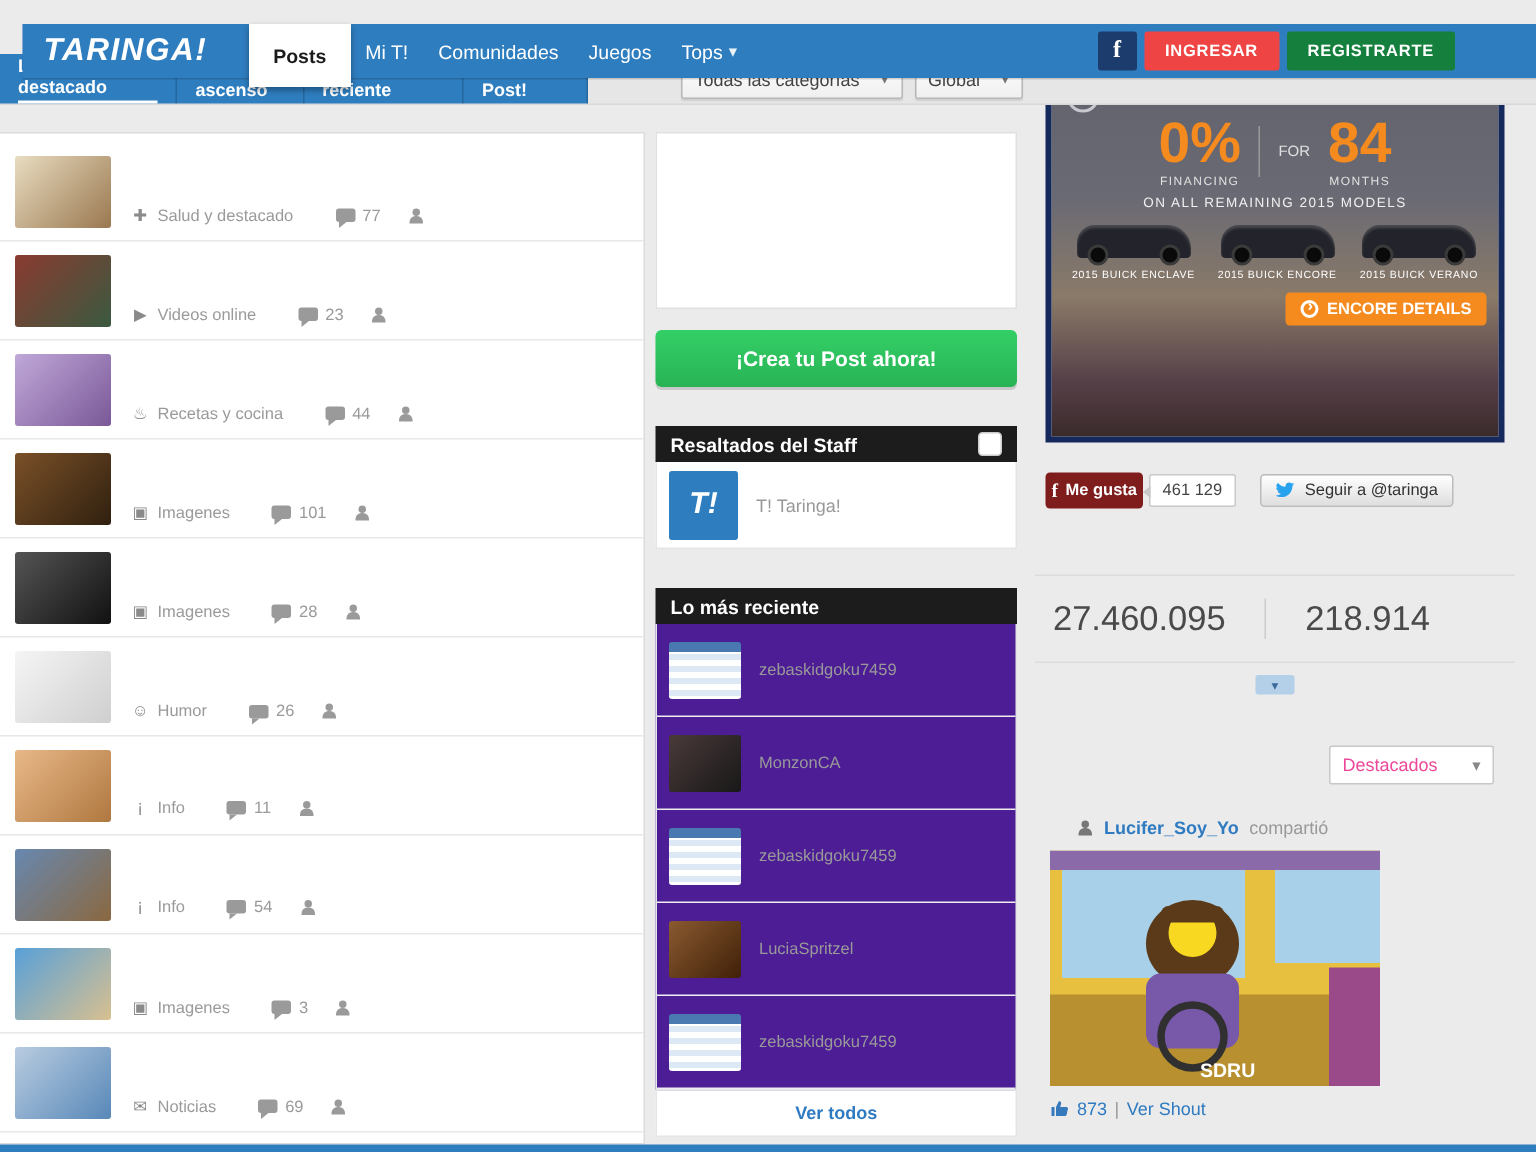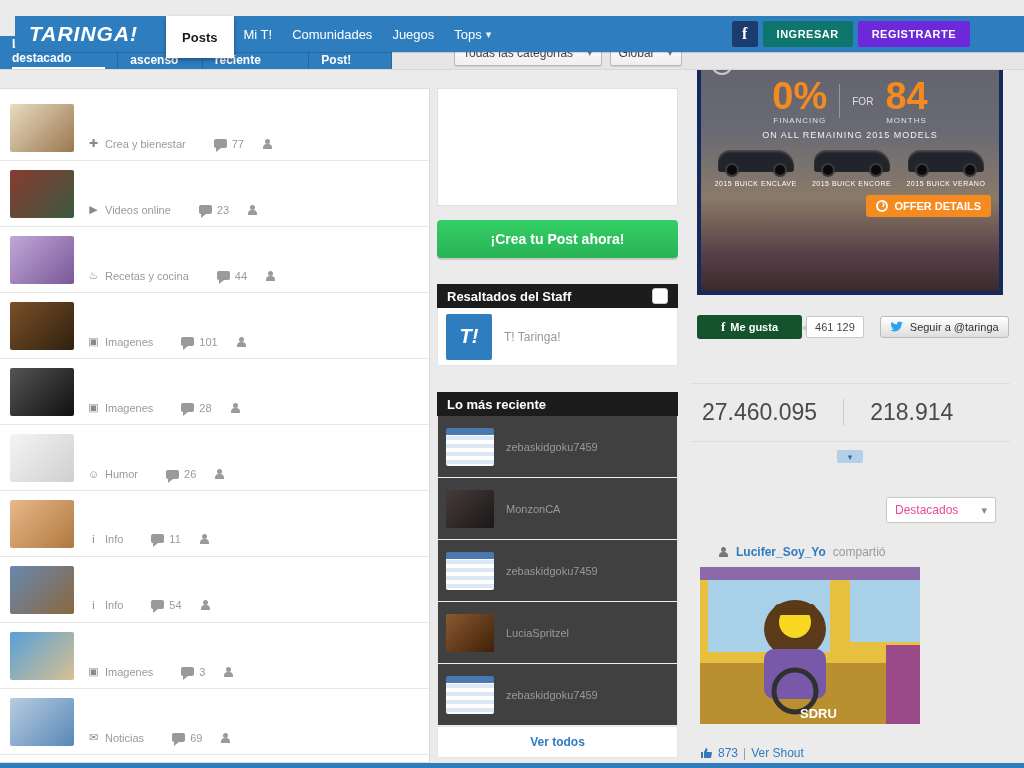--- a/index.html
+++ b/index.html
@@ -17,22 +17,22 @@
   .logo{color:#fff;font-weight:bold;font-style:italic;font-size:21px;letter-spacing:1px;margin-left:14px;cursor:pointer;}
   .mainnav{display:flex;align-items:center;height:100%;margin-left:28px;}
   .nav-item{color:#fff;font-size:13px;padding:0 10px;height:100%;display:flex;align-items:center;gap:4px;}
   .nav-item.active{background:#fff;color:#1a1a1a;font-weight:bold;height:42px;margin-top:6px;padding:0 16px;box-shadow:0 2px 4px rgba(0,0,0,.35);}
   .caret{font-style:normal;}
   .caret::after{content:"▾";}
   .nav-item .caret{font-size:11px;opacity:.9;}
   .topnav-right{margin-left:auto;margin-right:54px;display:flex;align-items:center;gap:5px;}
   .fb-sq{width:26px;height:26px;background:#1d3c6e;border-radius:2px;color:#fff;display:flex;align-items:center;justify-content:center;cursor:pointer;}
   .fb-sq::after{content:"f";font-family:"Liberation Serif",serif;font-weight:bold;font-size:16px;}
-  .btn-login{background:#0f766e;border:none;color:#fff;font-weight:bold;font-size:11px;padding:7px 14px;border-radius:2px;cursor:pointer;font-family:inherit;letter-spacing:.5px;text-align:center;}
-  .btn-register{background:#6d28d9;border:none;color:#fff;font-weight:bold;font-size:11px;padding:7px 14px;border-radius:2px;cursor:pointer;font-family:inherit;letter-spacing:.5px;}
+  .btn-login{background:#ef4444;border:none;color:#fff;font-weight:bold;font-size:11px;padding:7px 14px;border-radius:2px;cursor:pointer;font-family:inherit;letter-spacing:.5px;text-align:center;}
+  .btn-register{background:#15803d;border:none;color:#fff;font-weight:bold;font-size:11px;padding:7px 14px;border-radius:2px;cursor:pointer;font-family:inherit;letter-spacing:.5px;}
 
   
   .subnav{position:absolute;top:36px;left:0;right:0;height:34px;background:#e6e6e6;display:flex;align-items:center;z-index:20;border-bottom:1px solid #d8d8d8;}
   .subtabs{display:flex;height:100%;background:#2e7dbf;width:392px;}
   .subtab{color:#fff;font-size:12px;font-weight:bold;display:flex;align-items:center;padding:0 12px;border-right:1px solid rgba(0,0,0,.18);height:100%;}
   .subtab.active span{border-bottom:2px solid #fff;padding-bottom:2px;}
   .filters{display:flex;gap:8px;margin-left:14px;padding-left:48px;}
   .select{background:linear-gradient(#ffffff,#efefef);border:1px solid #b8b8b8;border-radius:2px;height:26px;display:flex;align-items:center;gap:14px;padding:0 8px;font-size:12px;color:#444;cursor:pointer;box-shadow:0 1px 1px rgba(0,0,0,.1);}
   .select .caret{color:#777;font-size:11px;}
 
@@ -63,21 +63,21 @@
   
   .middle{position:absolute;left:437px;top:88px;width:241px;bottom:0;}
   .ad-placeholder{background:#fff;border:1px solid #e0e0e0;height:118px;}
   .create-post{display:block;width:100%;margin-top:14px;background:linear-gradient(#34cf66,#28b356);border:none;border-radius:4px;color:#fff;font-weight:bold;font-size:14px;height:38px;cursor:pointer;font-family:inherit;box-shadow:0 2px 0 rgba(0,0,0,.15);}
   .black-bar{margin-top:26px;background:#1c1c1c;height:24px;display:flex;align-items:center;padding:0 10px;color:#fff;font-weight:bold;font-size:13px;}
   .black-bar.staff{justify-content:space-between;}
   .staff-box{width:16px;height:16px;background:#fff;border-radius:3px;border:1px solid #cccccc;cursor:pointer;}
   .staff-item{background:#fff;border:1px solid #e5e5e5;border-top:none;display:flex;align-items:center;gap:12px;padding:6px 8px;height:58px;cursor:pointer;}
   .t-logo{width:46px;height:46px;background:#2e7dbf;border-radius:2px;color:#fff;font-weight:bold;font-style:italic;font-size:20px;display:flex;align-items:center;justify-content:center;}
   .staff-name{color:#999;font-size:12px;}
-  .recent-list{background:#404040;border:1px solid #e5e5e5;border-top:none;}
+  .recent-list{background:#4c1d95;border:1px solid #e5e5e5;border-top:none;}
   .recent-item{height:62px;display:flex;align-items:center;padding:0 8px;border-bottom:1px solid #eeeeee;cursor:pointer;}
   .rthumb{width:48px;height:38px;border-radius:2px;flex:none;}
   .r-shot{background:linear-gradient(#4a78b0 0,#4a78b0 7px,transparent 7px),repeating-linear-gradient(180deg,#dce8f4 0 4px,#ffffff 4px 8px);}
   .r-dark{background:linear-gradient(135deg,#4a3a3a,#181818);}
   .r-brown{background:linear-gradient(135deg,#8a5a30,#402008);}
   .rname{color:#999;font-size:11px;margin-left:12px;}
   .view-all{display:block;text-align:center;color:#2f7bc1;font-weight:bold;font-size:12px;padding:8px 0;background:#fff;border:1px solid #e5e5e5;border-top:none;}
 
   
   .rightcol{position:absolute;left:690px;top:42px;width:320px;bottom:0;}
@@ -101,39 +101,39 @@
   .car{width:76px;height:22px;background:#23232b;border-radius:12px 16px 3px 3px;position:relative;margin:0 auto;box-shadow:inset 0 2px 2px rgba(255,255,255,.18);}
   .car::before,.car::after{content:"";position:absolute;bottom:-5px;width:10px;height:10px;background:#0a0a0a;border-radius:50%;border:2px solid #3a3a3a;}
   .car::before{left:7px;} .car::after{right:7px;}
   .car-label{display:block;font-size:7px;color:#fff;margin-top:8px;letter-spacing:.5px;white-space:nowrap;}
   .ad-cta-row{display:flex;justify-content:flex-end;padding:8px 8px 0;}
   .ad-cta{background:#f58a1f;border:none;color:#fff;font-weight:bold;font-size:11px;padding:5px 10px;border-radius:3px;display:flex;align-items:center;gap:6px;cursor:pointer;font-family:inherit;}
   .cta-arrow{width:12px;height:12px;border:2px solid #fff;border-radius:50%;position:relative;display:inline-block;}
   .cta-arrow::after{content:"›";position:absolute;left:3px;top:-4px;font-size:11px;font-weight:bold;}
 
   .social-row{display:flex;align-items:center;margin:20px 0 0 7px;}
-  .fb-like{background:#14532d;border-radius:3px;color:#fff;font-size:11px;font-weight:bold;padding:4px 24px;display:flex;gap:5px;align-items:center;cursor:pointer;}
+  .fb-like{background:#7f1d1d;border-radius:3px;color:#fff;font-size:11px;font-weight:bold;padding:4px 4px;display:flex;gap:5px;align-items:center;cursor:pointer;}
   .fb-f{font-family:"Liberation Serif",serif;font-weight:bold;font-size:13px;}
   .fb-f::after{content:"f";}
   .like-count{background:#fff;border:1px solid #c8c8c8;border-radius:2px;font-size:11px;color:#444;padding:4px 8px;margin-left:4px;position:relative;}
   .like-count::before{content:"";position:absolute;left:-5px;top:7px;border-top:4px solid transparent;border-bottom:4px solid transparent;border-right:5px solid #c8c8c8;}
   .tw-follow{margin-left:16px;background:linear-gradient(#ffffff,#dedede);border:1px solid #bbb;border-radius:3px;font-size:11px;color:#333;padding:4px 9px;display:flex;gap:6px;align-items:center;cursor:pointer;}
 
   .stats-row{display:flex;margin-top:44px;border-top:1px solid #dddddd;border-bottom:1px solid #dddddd;padding:15px 12px;}
   .stat{font-size:23px;color:#4a4a4a;}
   .stat.right{border-left:1px solid #cccccc;padding-left:26px;margin-left:26px;}
   .collapse-btn{width:26px;height:13px;background:#b4d0e8;border-radius:2px;margin:8px auto 0;display:flex;align-items:center;justify-content:center;color:#3a6a9a;font-size:9px;cursor:pointer;}
   .featured-select{margin:34px 14px 0 auto;width:110px;height:26px;background:#fff;border:1px solid #c8c8c8;border-radius:2px;display:flex;align-items:center;padding:0 8px;font-size:12px;color:#ec4899;cursor:pointer;}
   .featured-select .caret{margin-left:auto;color:#888;font-size:11px;}
 
   .shout-head{margin:22px 0 8px 10px;display:flex;align-items:center;gap:7px;font-size:12px;}
   .shout-user{color:#2f7bc1;font-weight:bold;}
   .shout-action{color:#999;}
   .shout-image{margin-left:10px;width:220px;height:157px;cursor:pointer;line-height:0;}
-  .shout-foot{margin:22px 0 0 10px;display:flex;align-items:flex-start;gap:5px;font-size:12px;}
+  .shout-foot{margin:8px 0 0 10px;display:flex;align-items:flex-start;gap:5px;font-size:12px;}
   .shout-foot a{color:#2f7bc1;}
   .shout-foot .sep{color:#999;}
 
   .bottom-bar{position:absolute;left:0;right:0;bottom:0;height:5px;background:#2e7dbf;z-index:40;}
 </style>
 </head>
 <body>
 
 <header class="topnav">
   <div class="logo">TARINGA!</div>
@@ -179,21 +179,21 @@
       <span class="caret"></span>
     </div>
   </div>
 </div>
 
 <section class="feed">
   <article class="post-row">
     <div class="thumb t1"></div>
     <div class="meta">
       <span class="cat-icon">✚</span>
-      <a class="cat-name">Crea y bienestar</a>
+      <a class="cat-name">Salud y destacado</a>
       <span class="bubble"></span>
       <span class="count">77</span>
       <span class="person"></span>
     </div>
   </article>
   <article class="post-row">
     <div class="thumb t2"></div>
     <div class="meta">
       <span class="cat-icon">▶</span>
       <a class="cat-name">Videos online</a>
@@ -359,21 +359,21 @@
         <span class="car-label">2015 BUICK ENCORE</span>
       </div>
       <div class="car-group">
         <div class="car"></div>
         <span class="car-label">2015 BUICK VERANO</span>
       </div>
     </div>
     <div class="ad-cta-row">
       <button class="ad-cta">
         <span class="cta-arrow"></span>
-        <span>OFFER DETAILS</span>
+        <span>ENCORE DETAILS</span>
       </button>
     </div>
   </div>
 
   <div class="social-row">
     <div class="fb-like">
       <span class="fb-f"></span>
       <span>Me gusta</span>
     </div>
     <div class="like-count">461 129</div>

